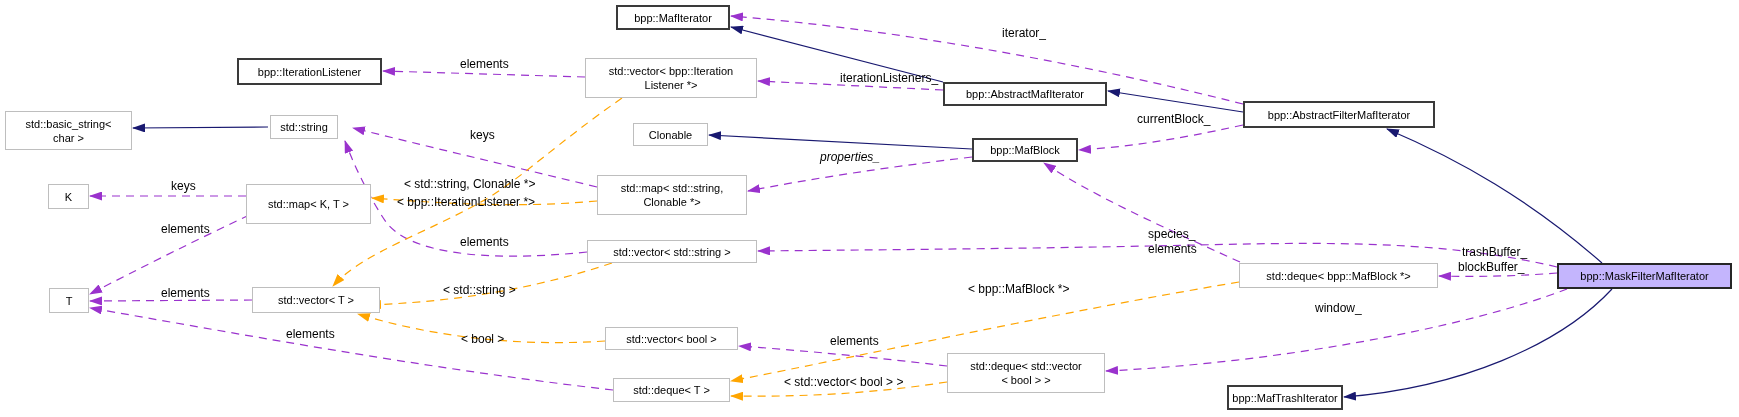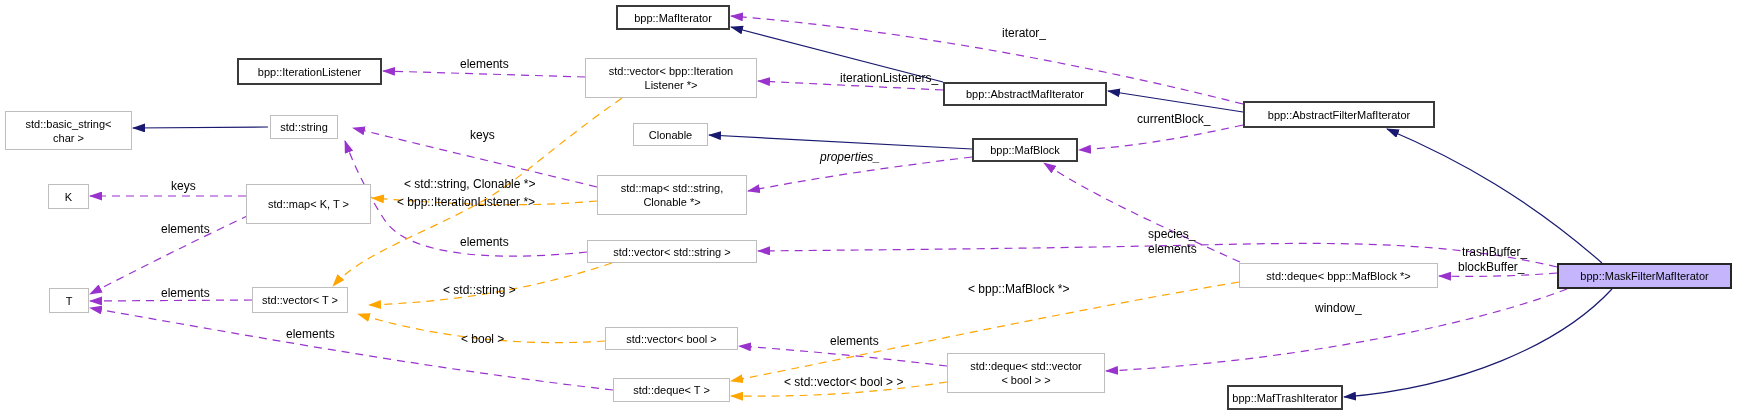--- a/index.html
+++ b/index.html
@@ -104,21 +104,21 @@
     </div>
     <div class="node plain" style="left: 48px; top: 184px; width: 41px; height: 25px;">
       <span>K</span>
     </div>
     <div class="node plain" style="left: 246px; top: 184px; width: 125px; height: 40px;">
       <span>std::map&lt; K, T &gt;</span>
     </div>
     <div class="node plain" style="left: 49px; top: 288px; width: 40px; height: 25px;">
       <span>T</span>
     </div>
-    <div class="node plain" style="left: 252px; top: 287px; width: 96px; height: 26px;">
+    <div class="node plain" style="left: 252px; top: 287px; width: 128px; height: 26px;">
       <span>std::vector&lt; T &gt;</span>
     </div>
     <div class="node plain" style="left: 633px; top: 123px; width: 75px; height: 23px;">
       <span>Clonable</span>
     </div>
     <div class="node plain" style="left: 597px; top: 175px; width: 150px; height: 40px;">
       <span>std::map&lt; std::string,</span>
       <span>Clonable *&gt;</span>
     </div>
     <div class="node plain" style="left: 587px; top: 240px; width: 170px; height: 23px;">

